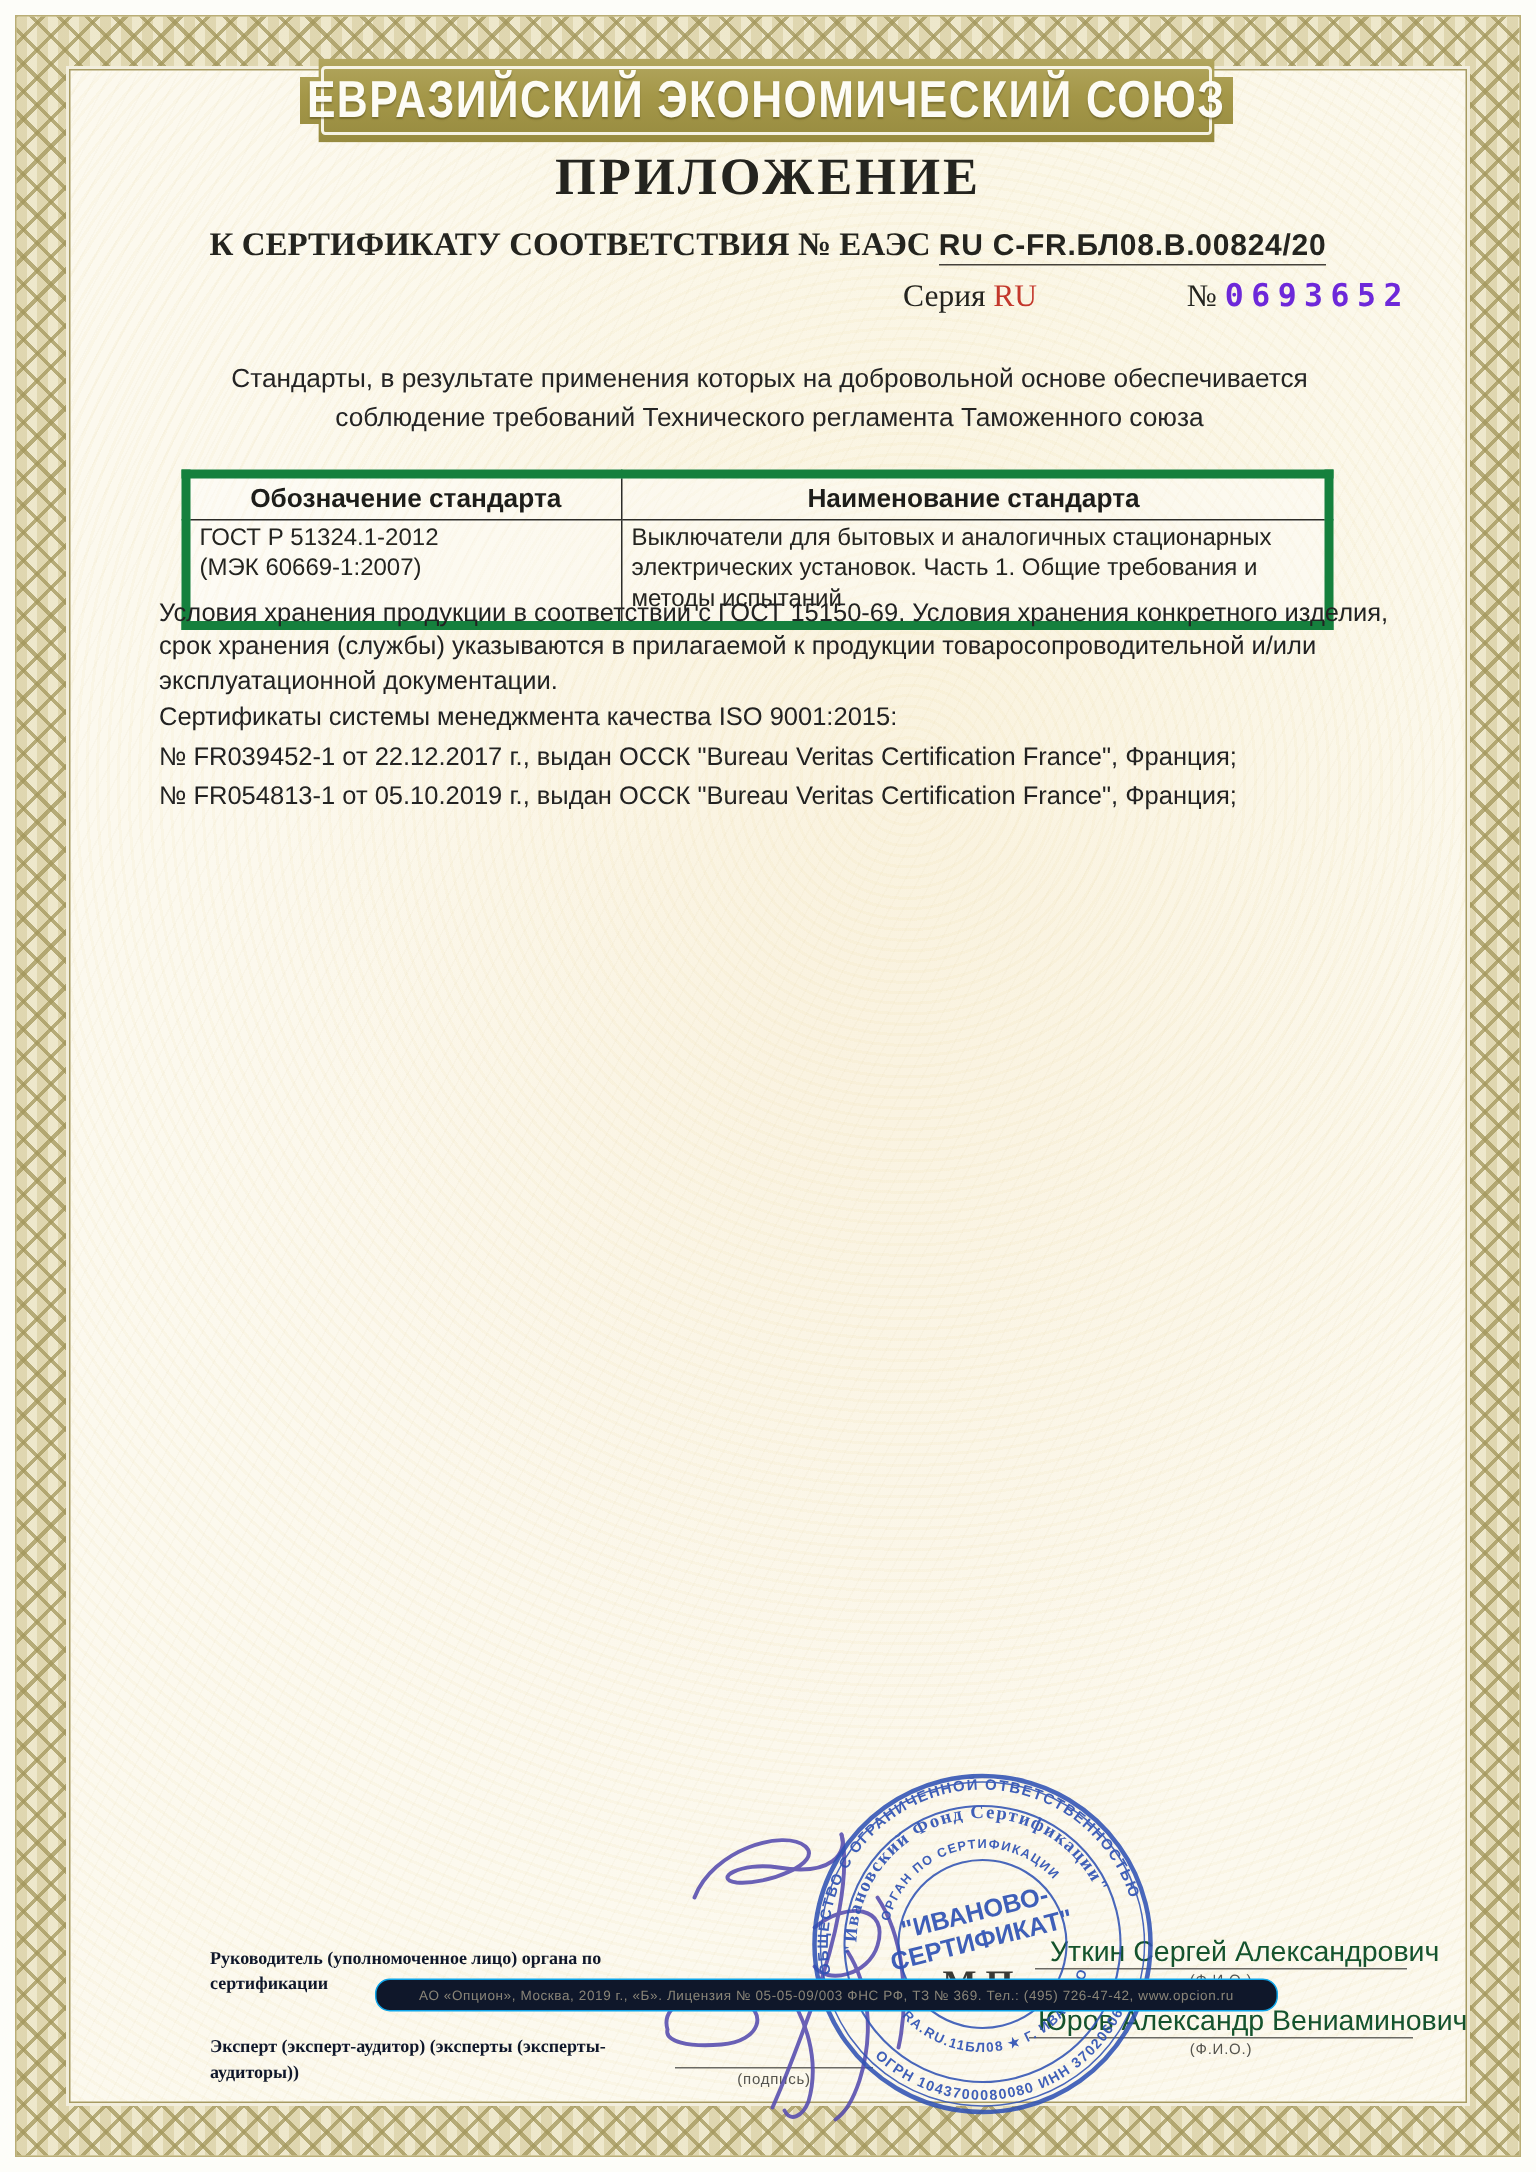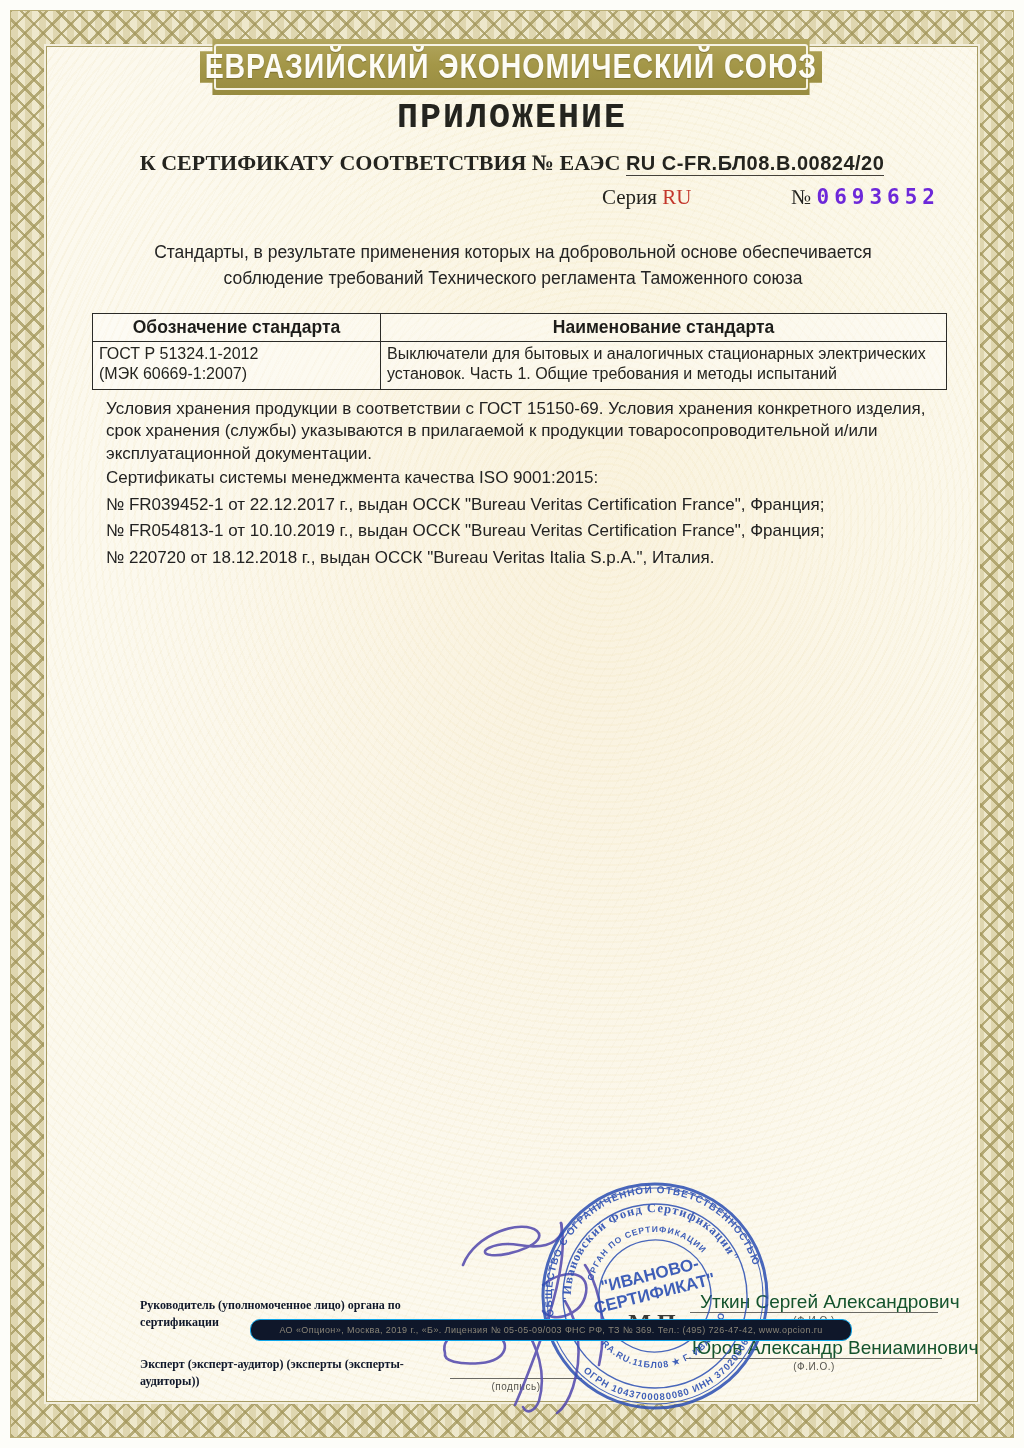--- a/index.html
+++ b/index.html
@@ -44,21 +44,21 @@
   }
   .banner-text{
     font-family:"Liberation Sans",sans-serif;
     font-weight:800;font-size:31px;color:#fdfcf5;
     letter-spacing:1px;white-space:nowrap;
     transform:scaleX(.92) scaleY(1.12);
     text-shadow:0 1px 1px rgba(90,80,30,.55);
   }
   .page-title{
     position:absolute;top:98px;left:0;width:100%;text-align:center;
-    font-family:Liberation Mono, monospace;font-weight:700;font-size:35px;
+    font-family:Liberation Serif, serif;font-weight:700;font-size:35px;
     letter-spacing:2px;color:#24241f;
   }
   .subtitle{
     position:absolute;top:150px;left:0;width:100%;text-align:center;
     font-family:"Liberation Serif",serif;font-weight:700;font-size:22px;color:#24241f;
     white-space:nowrap;
   }
   .subtitle .cert-no{
     font-family:"Liberation Sans",sans-serif;font-weight:700;font-size:20px;
     border-bottom:1.5px solid #44413a;padding-bottom:1px;letter-spacing:.5px;
@@ -73,22 +73,22 @@
     font-family:"DejaVu Sans Mono",monospace;font-weight:700;font-size:21px;
     color:#6d28d9;letter-spacing:5px;
   }
   
   .intro{
     position:absolute;top:239px;left:102px;width:822px;
     text-align:center;font-size:17.5px;line-height:1.5;color:#242424;
   }
   
   .std-table{
-    position:absolute;top:313px;left:92px;width:855px;
-    border:1px solid #15803d;border-collapse:collapse;background:rgba(255,255,255,.35);
+    position:absolute;top:313px;left:121px;width:768px;
+    border:6px solid #15803d;border-collapse:collapse;background:rgba(255,255,255,.35);
   }
   .std-table th{
     border:1.5px solid #2b2b28;font-size:17.5px;font-weight:700;
     padding:3px 6px;text-align:center;color:#1d1d1a;
   }
   .std-table td{
     border:1.5px solid #2b2b28;font-size:16px;padding:2px 8px 4px 6px;
     vertical-align:top;color:#242420;line-height:1.28;
   }
   .std-table .col-designation{width:275px;}
@@ -169,22 +169,21 @@
       </td>
       <td>Выключатели для бытовых и аналогичных стационарных электрических установок. Часть 1. Общие требования и методы испытаний</td>
     </tr>
   </tbody>
 </table>
 
 <div class="body-text">
   <div>Условия хранения продукции в соответствии с ГОСТ 15150-69. Условия хранения конкретного изделия, срок хранения (службы) указываются в прилагаемой к продукции товаросопроводительной и/или эксплуатационной документации.</div>
   <div>Сертификаты системы менеджмента качества ISO 9001:2015:</div>
   <div class="spaced">№ FR039452-1 от 22.12.2017 г., выдан ОССК "Bureau Veritas Certification France", Франция;</div>
-  <div class="spaced">№ FR054813-1 от 10.10.2019 г., выдан ОССК "Bureau Veritas Certification France", Франция;</div>
-  <div class="spaced">№ 220720 от 18.12.2018 г., выдан ОССК "Bureau Veritas Italia S.p.A.", Италия.</div>
+  <div class="spaced">№ FR054813-1 от 05.10.2019 г., выдан ОССК "Bureau Veritas Certification France", Франция;</div>
 </div>
 
 <div class="role" style="top:1297px;">Руководитель (уполномоченное лицо) органа по сертификации</div>
 <div class="role" style="top:1356px;">Эксперт (эксперт-аудитор) (эксперты (эксперты-аудиторы))</div>
 
 <div class="sig-line" style="top:1296px;left:455px;width:122px;height:24px;"></div>
 <div class="sig-caption" style="top:1323px;left:455px;width:122px;">(подпись)</div>
 <div class="sig-line" style="top:1352px;left:450px;width:132px;height:26px;"></div>
 <div class="sig-caption" style="top:1381px;left:450px;width:132px;">(подпись)</div>
 

